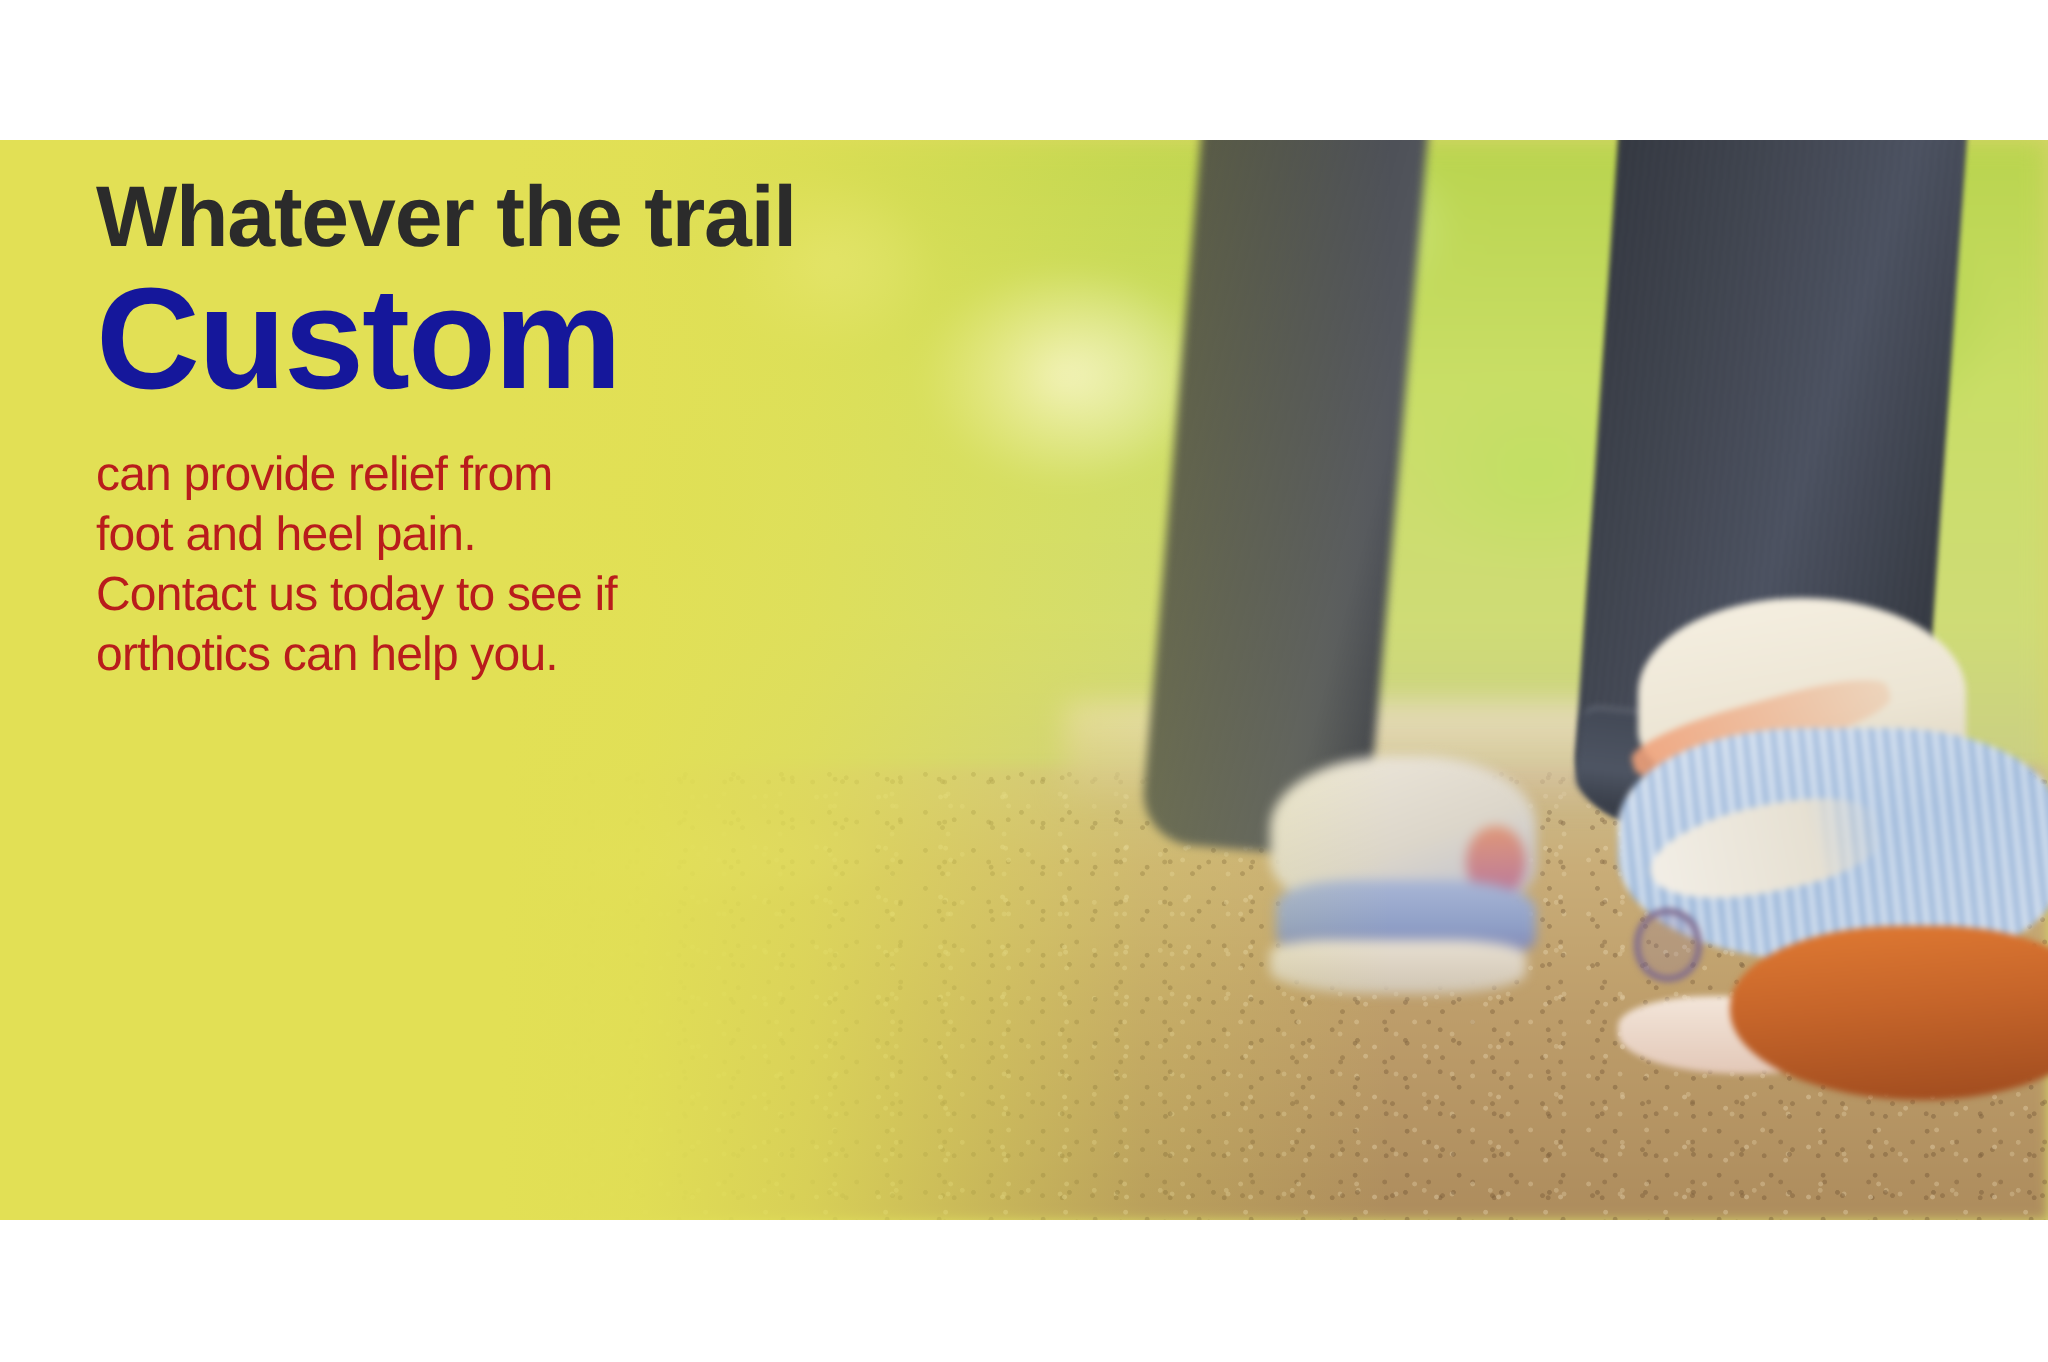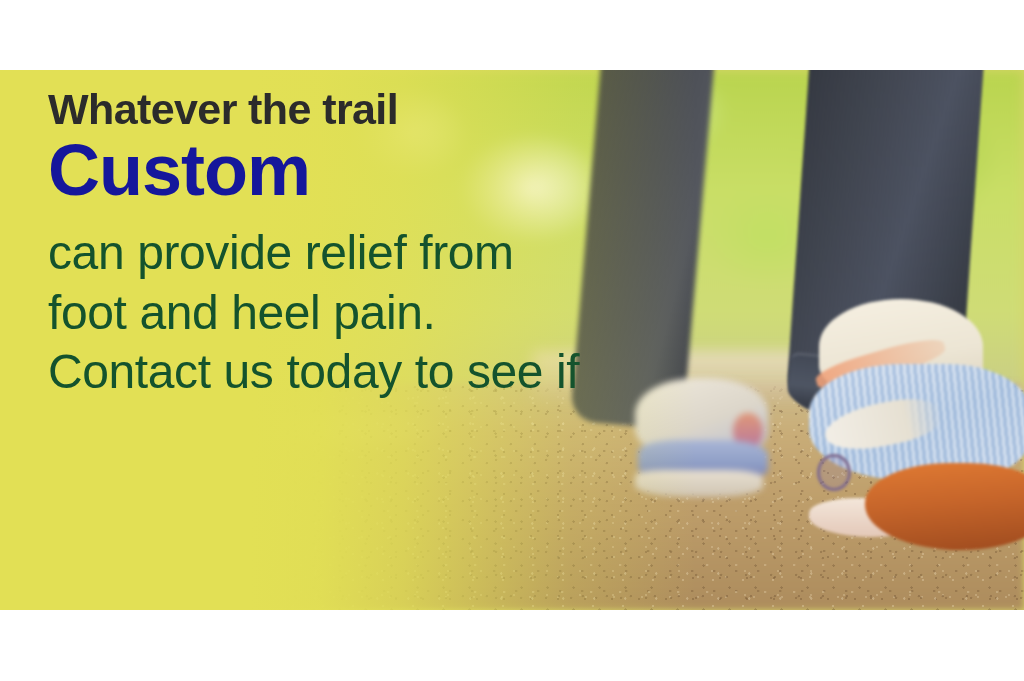--- a/index.html
+++ b/index.html
@@ -256,24 +256,24 @@
     line-height: 1.02;
     font-weight: 700;
     color: #15179b;
     letter-spacing: -1px;
     margin: 0;
   }
   .headline-line { display: block; white-space: nowrap; }
 
   .body-copy {
     margin: 16px 0 0 0;
-    font-size: 48px;
+    font-size: 24px;
     line-height: 1.24;
     font-weight: 400;
-    color: #14532d;
+    color: #b91c1c;
     letter-spacing: -0.4px;
   }
   .body-line { display: block; white-space: nowrap; }
 
   
   .cta-wrap {
     position: absolute;
     left: 48px;
     top: 435px;
   }
@@ -339,18 +339,19 @@
       <p class="eyebrow">Whatever the trail</p>
 
       <h1 class="headline">
         <span class="headline-line">Custom</span>
       </h1>
 
       <p class="body-copy">
         <span class="body-line">can provide relief from</span>
         <span class="body-line">foot and heel pain.</span>
         <span class="body-line">Contact us today to see if</span>
+        <span class="body-line">orthotics can help you.</span>
       </p>
     </div>
 
 
   </div>
 </div>
 
 </body></html>

